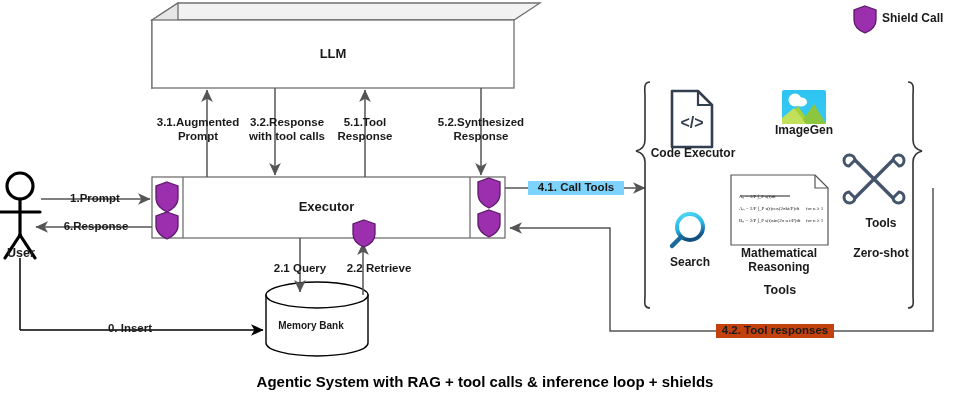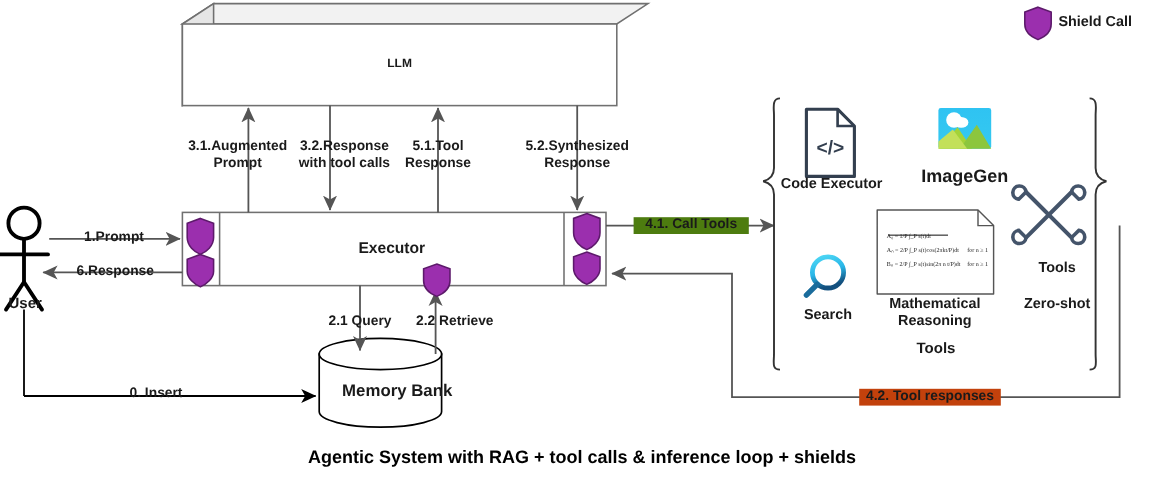--- a/index.html
+++ b/index.html
@@ -166,25 +166,25 @@
       <path d="M364,220 L375,224 L375,234 C375,241 369,245 364,247 C359,245 353,241 353,234 L353,224 Z" fill="#9b2fae" stroke="#5d1a6b" stroke-width="1.3"></path>
     </g>
 
     <g>
       <path d="M865,6 L876,10 L876,20 C876,27 870,31 865,33 C860,31 854,27 854,20 L854,10 Z" fill="#9b2fae" stroke="#5d1a6b" stroke-width="1.3"></path>
     </g>
   </svg>
 
   
 
-  <div class="lbl bold" style="left:152px;top:47px;width:362px;font-size:10px;">LLM</div>
+  <div class="lbl bold" style="left:152px;top:47px;width:362px;font-size:13px;">LLM</div>
 
   <div class="lbl bold" style="left:183px;top:200px;width:287px;font-size:13px;">Executor</div>
 
-  <div class="lbl bold" style="left:280px;top:319px;width:102px;font-size:14px;">Memory Bank</div>
+  <div class="lbl bold" style="left:260px;top:319px;width:102px;font-size:10px;">Memory Bank</div>
 
   <div class="lbl bold" style="left:0px;top:247px;width:42px;font-size:12.5px;">User</div>
 
   
   <div class="lbl" style="left:55px;top:192px;width:80px;">1.Prompt</div>
   <div class="lbl" style="left:52px;top:220px;width:88px;">6.Response</div>
   <div class="lbl" style="left:90px;top:322px;width:80px;text-align:center;">0. Insert</div>
 
   <div class="lbl" style="left:142px;top:116px;width:112px;">3.1.Augmented</div>
   <div class="lbl" style="left:142px;top:130px;width:112px;">Prompt</div>
@@ -194,27 +194,27 @@
 
   <div class="lbl" style="left:318px;top:116px;width:94px;">5.1.Tool</div>
   <div class="lbl" style="left:318px;top:130px;width:94px;">Response</div>
 
   <div class="lbl" style="left:424px;top:116px;width:114px;">5.2.Synthesized</div>
   <div class="lbl" style="left:424px;top:130px;width:114px;">Response</div>
 
   <div class="lbl" style="left:262px;top:262px;width:76px;">2.1 Query</div>
   <div class="lbl" style="left:335px;top:262px;width:88px;">2.2 Retrieve</div>
 
-  <div class="lbl" style="left:528px;top:181px;width:96px;background:#4d7c0f;">4.1. Call Tools</div>
+  <div class="lbl" style="left:528px;top:181px;width:96px;background:#7dd3fc;">4.1. Call Tools</div>
 
   <div class="lbl" style="left:716px;top:324px;width:118px;background:#c2410c;">4.2. Tool responses</div>
 
   
   <div class="lbl" style="left:648px;top:147px;width:90px;font-size:12px;">Code Executor</div>
-  <div class="lbl" style="left:767px;top:124px;width:74px;font-size:15px;margin-top:17px;">ImageGen</div>
+  <div class="lbl" style="left:767px;top:124px;width:74px;font-size:12px;">ImageGen</div>
   <div class="lbl" style="left:657px;top:256px;width:66px;font-size:12px;">Search</div>
   <div class="lbl" style="left:726px;top:247px;width:106px;font-size:12px;">Mathematical</div>
   <div class="lbl" style="left:726px;top:261px;width:106px;font-size:12px;">Reasoning</div>
   <div class="lbl" style="left:841px;top:203px;width:80px;font-size:12px;margin-top:44px;">Zero-shot</div>
   <div class="lbl" style="left:841px;top:217px;width:80px;font-size:12px;">Tools</div>
   <div class="lbl bold" style="left:735px;top:284px;width:90px;font-size:12.5px;">Tools</div>
 
   
   <div class="lbl" style="left:882px;top:12px;width:88px;text-align:left;font-size:12px;">Shield Call</div>
 

